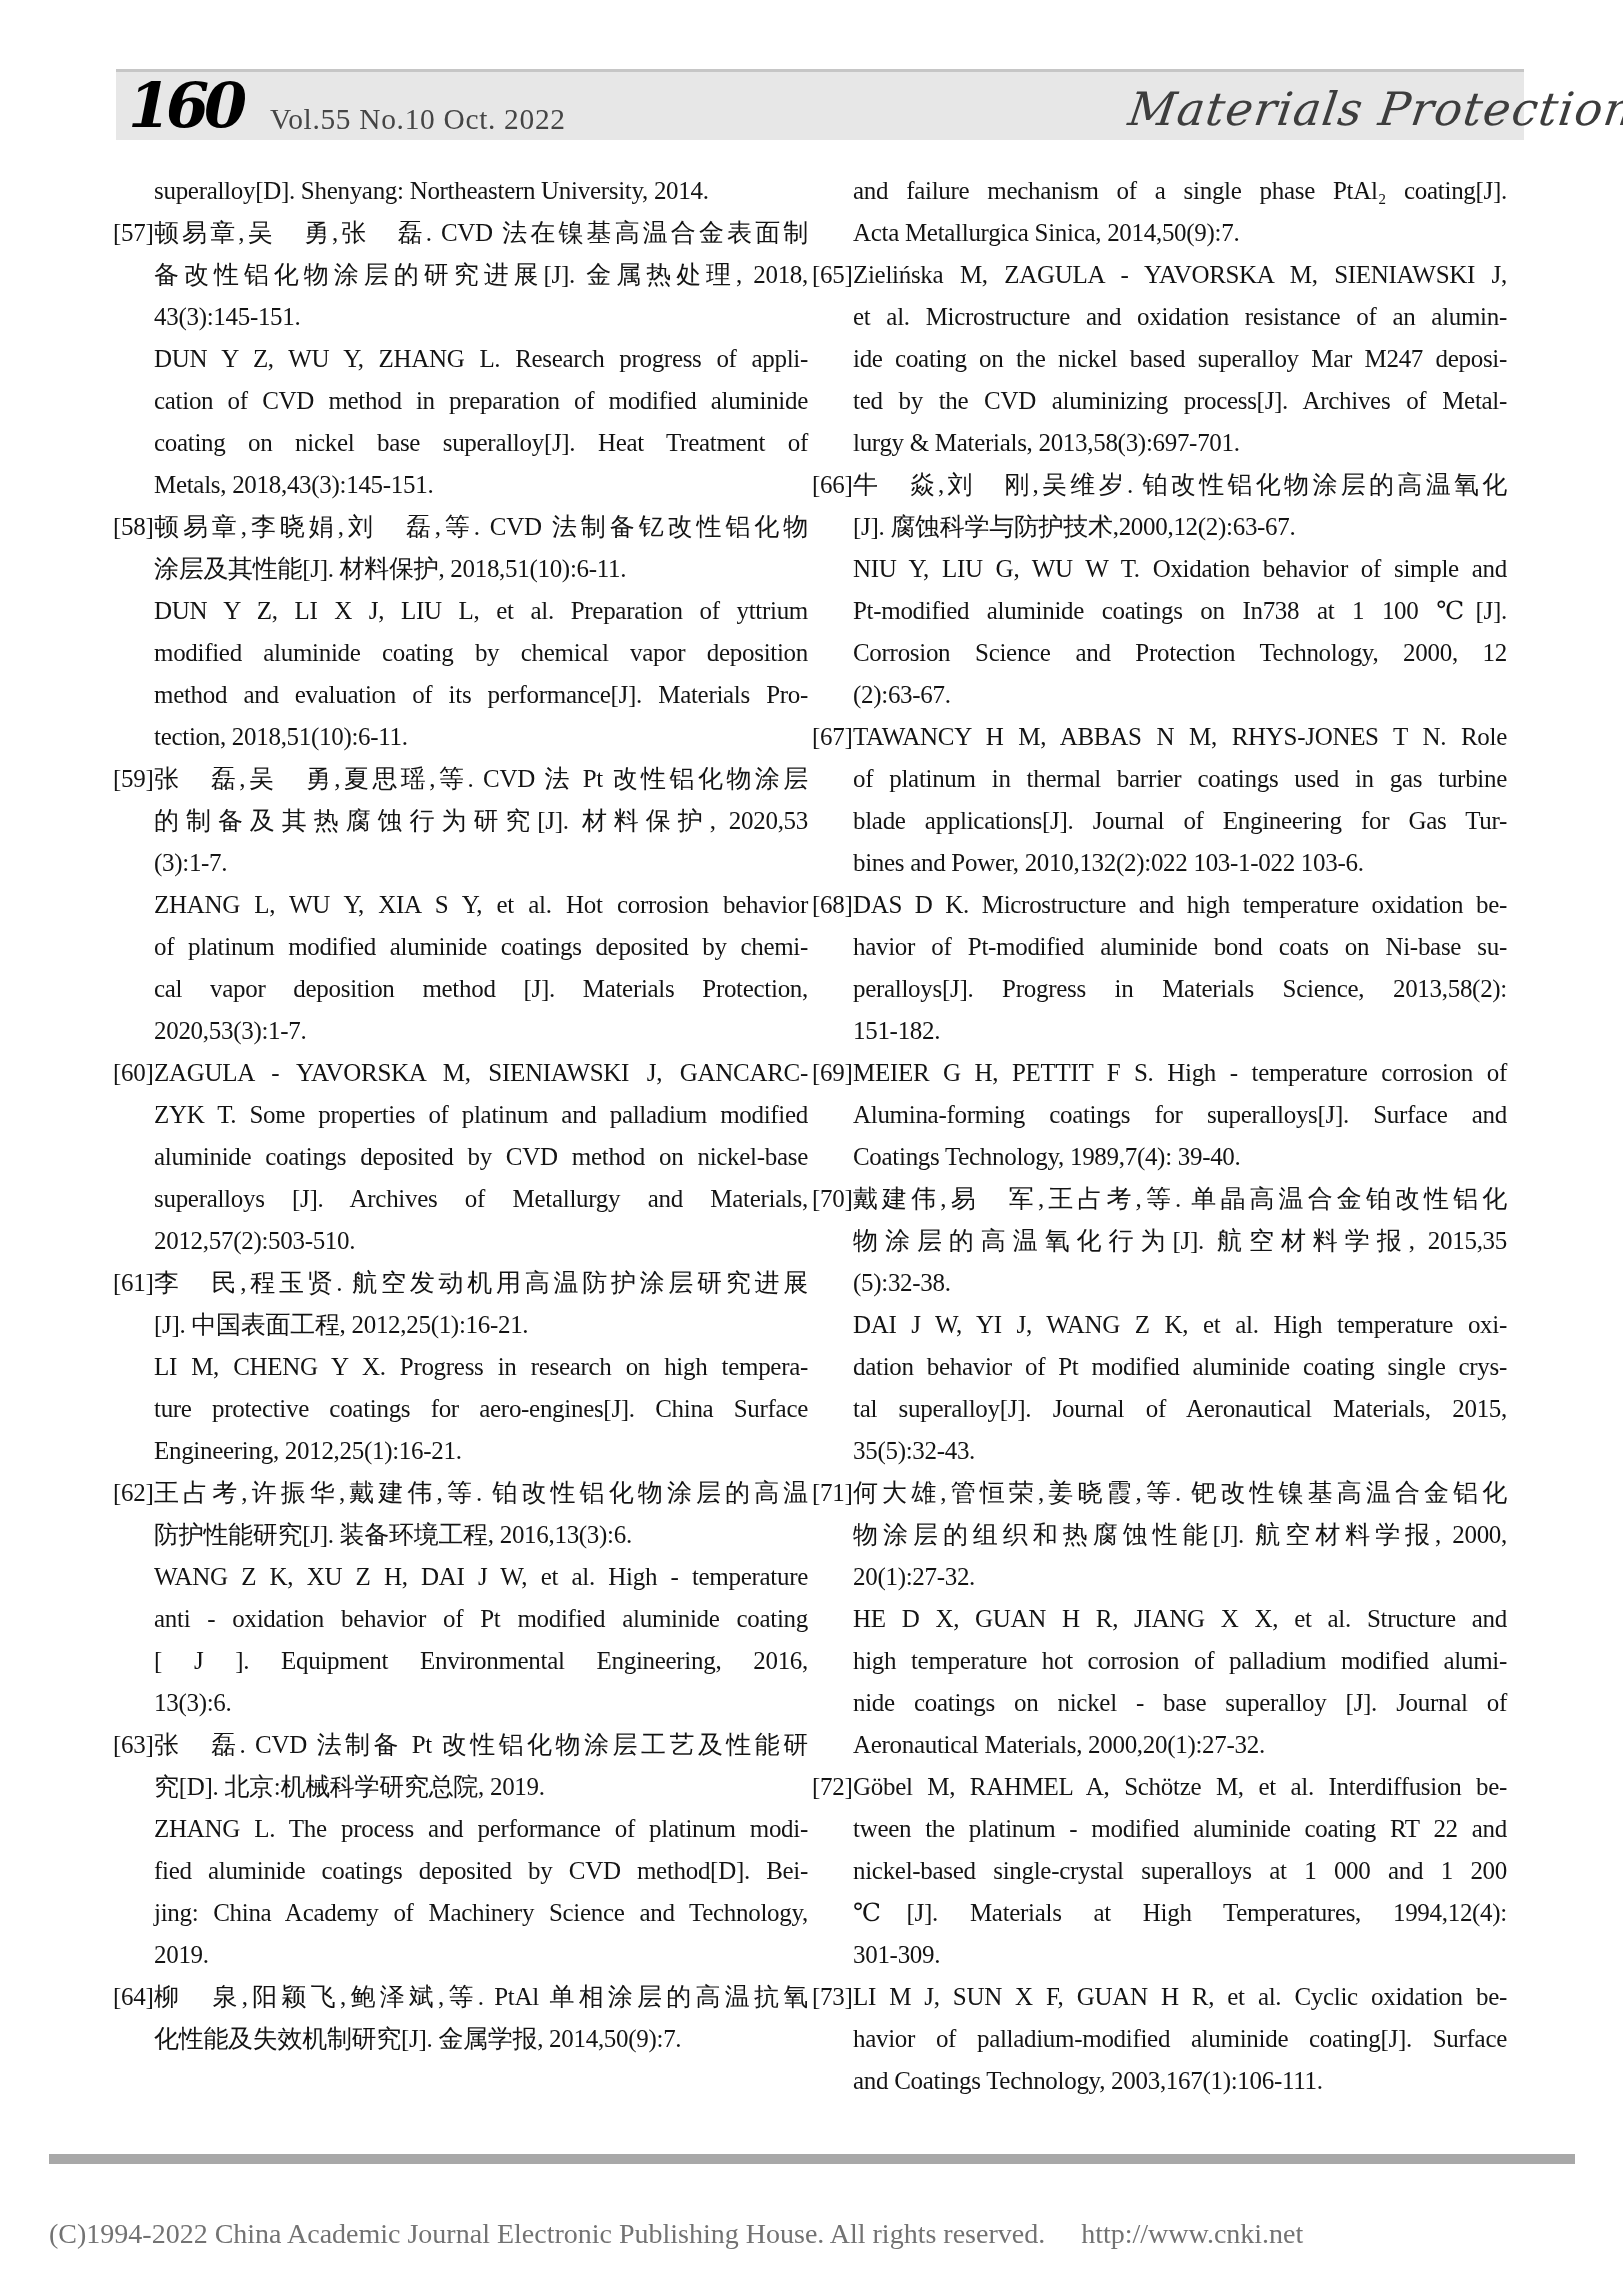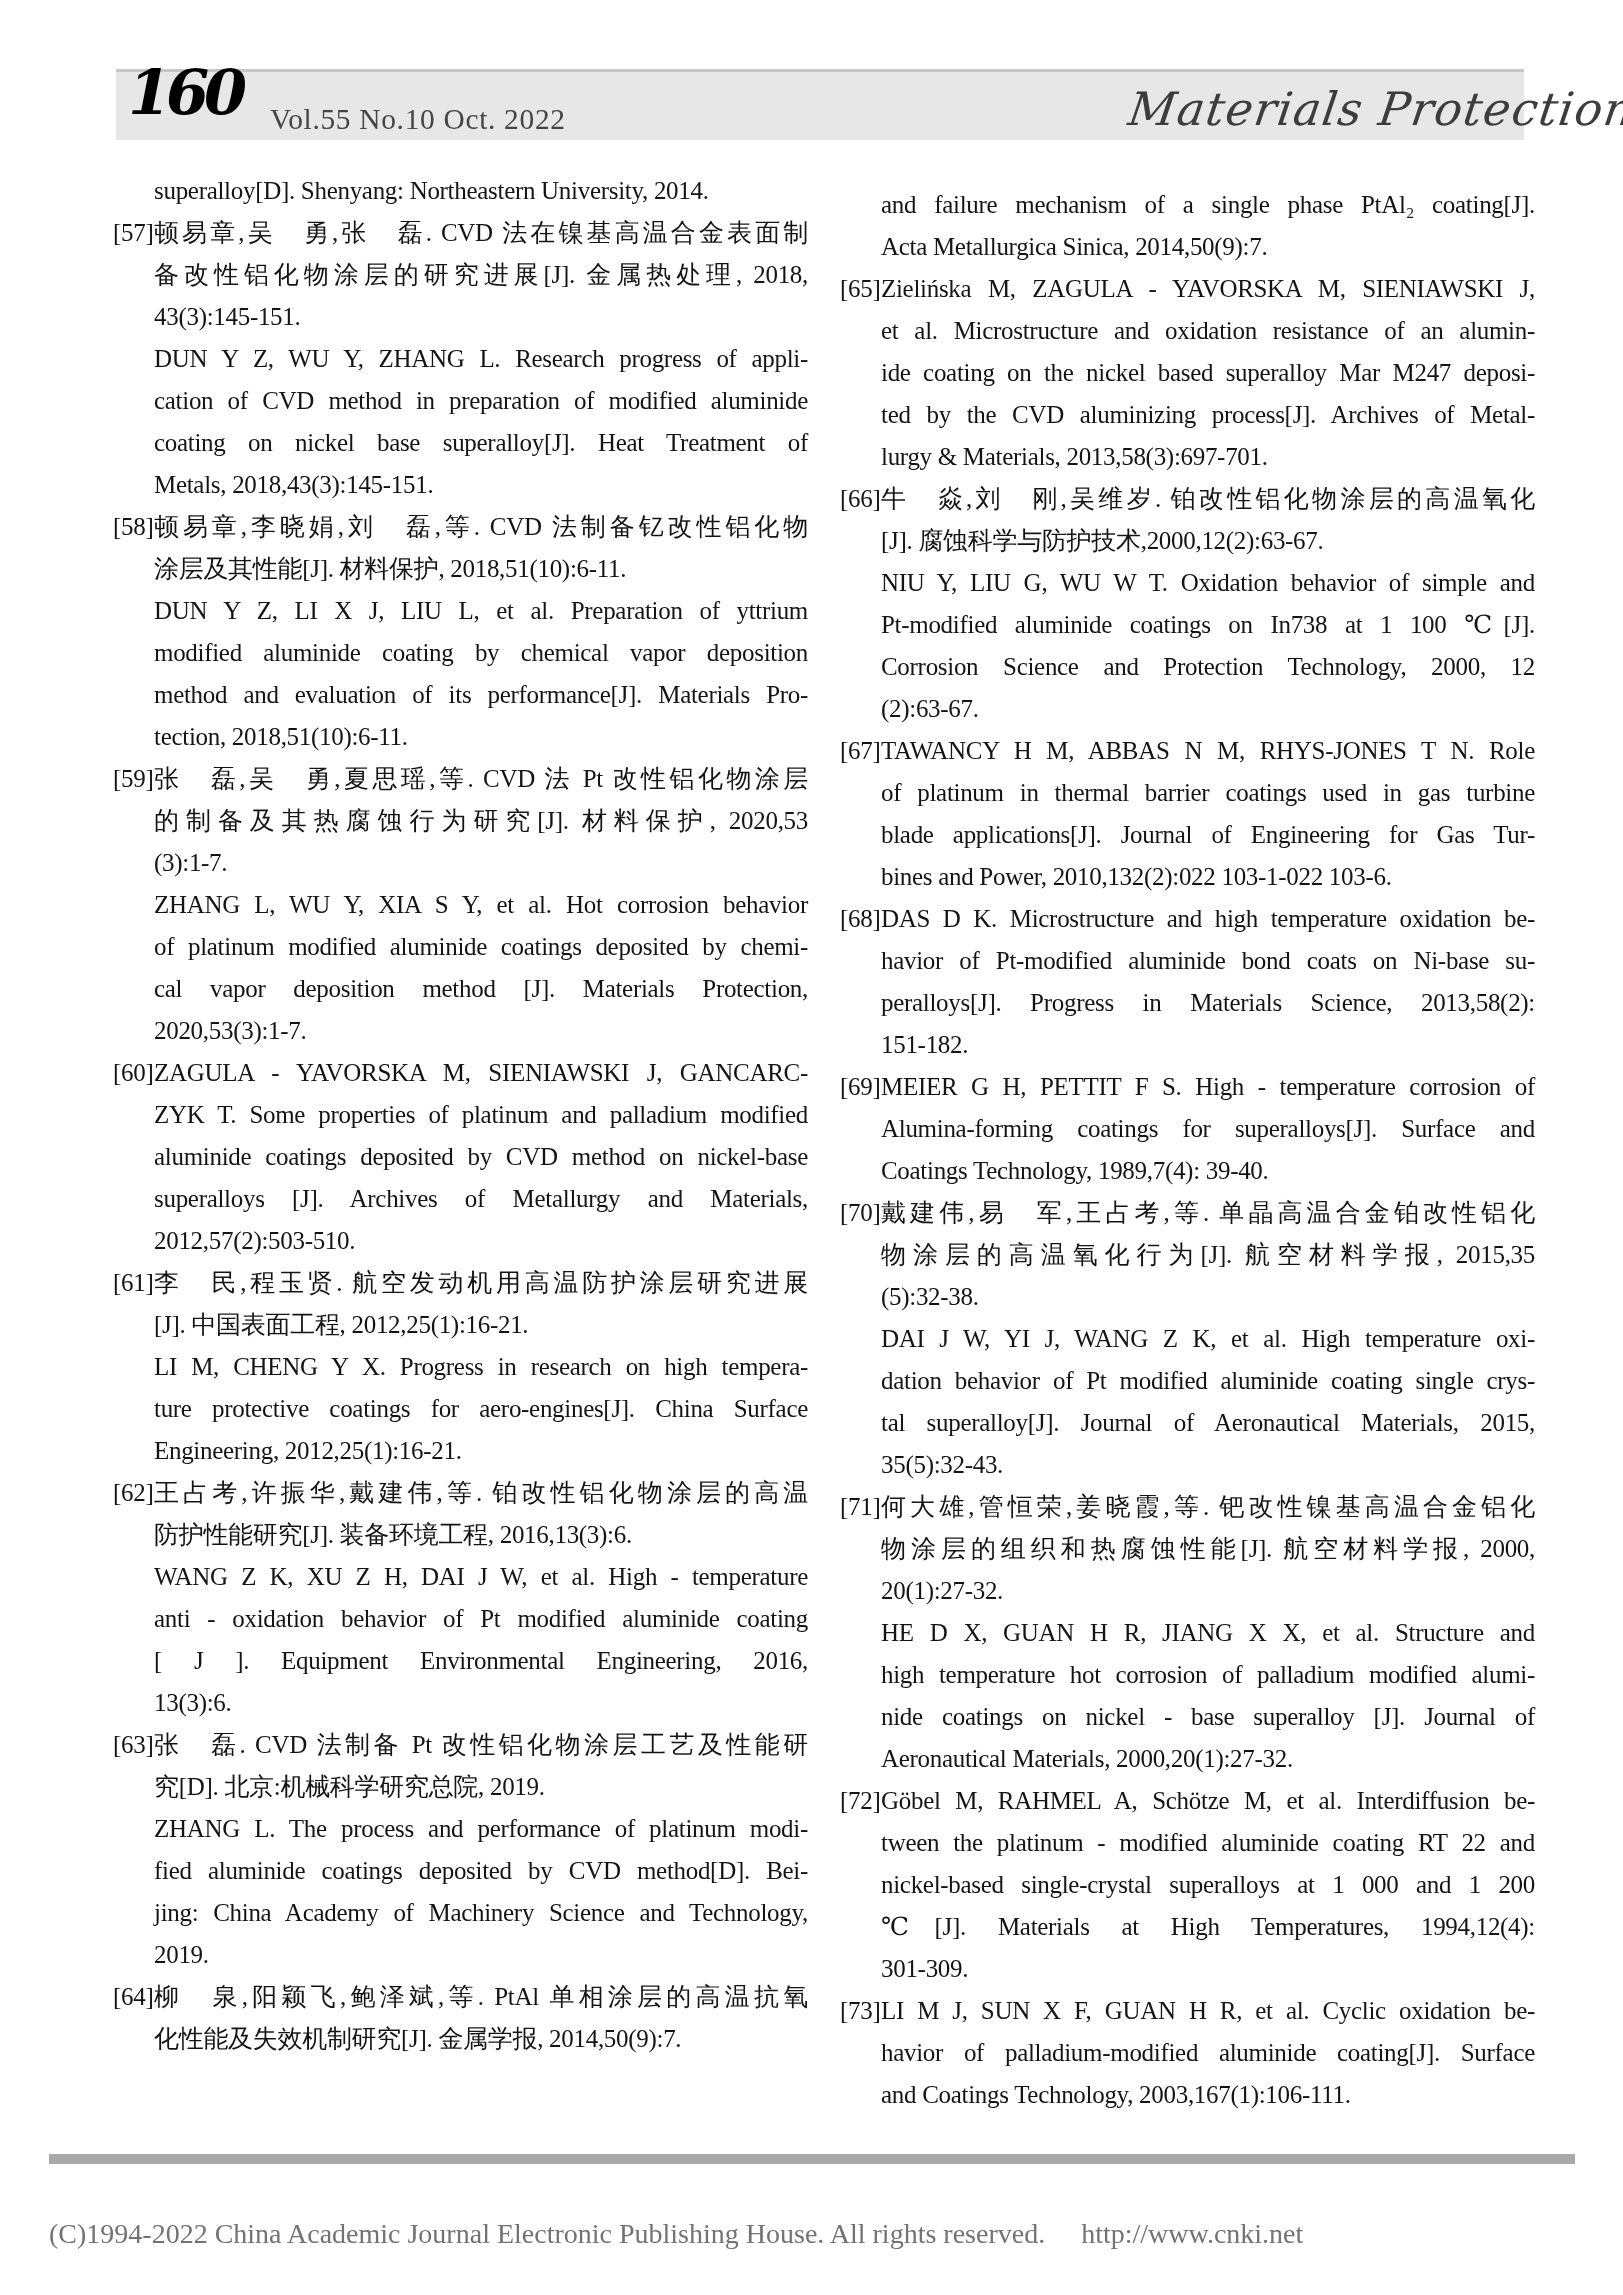--- a/index.html
+++ b/index.html
@@ -17,21 +17,21 @@
   .header-bar {
     position: absolute;
     left: 116px; top: 69px;
     width: 1408px; height: 71px;
     background: #e7e7e7;
     border-top: 3.3px solid #c6c6c6;
     box-sizing: border-box;
   }
   .page-number {
     position: absolute;
-    left: 128px; top: 60px;
+    left: 128px; top: 73px;
     font-family: "DejaVu Serif", serif;
     font-size: 62px;
     font-weight: bold;
     font-style: italic;
     letter-spacing: -5.2px;
     color: #000000;
     line-height: 65px;
   }
   .volume-info {
     position: absolute;
@@ -55,21 +55,21 @@
   
   .col {
     position: absolute;
     top: 170px;
     width: 695px;
     font-size: 25px;
     line-height: 42px;
     letter-spacing: -0.3px;
   }
   .col-left  { left: 113px; }
-  .col-right { left: 840px; margin-top: 14px; }
+  .col-right { left: 812px; }
   .ref { position: relative; padding-left: 41px; }
   .ref-no {
     position: absolute;
     left: 0; top: 0;
     width: 41px;
     white-space: nowrap;
   }
   .line { text-align: left; }
   .line.j { text-align: justify; text-align-last: justify; }
 

